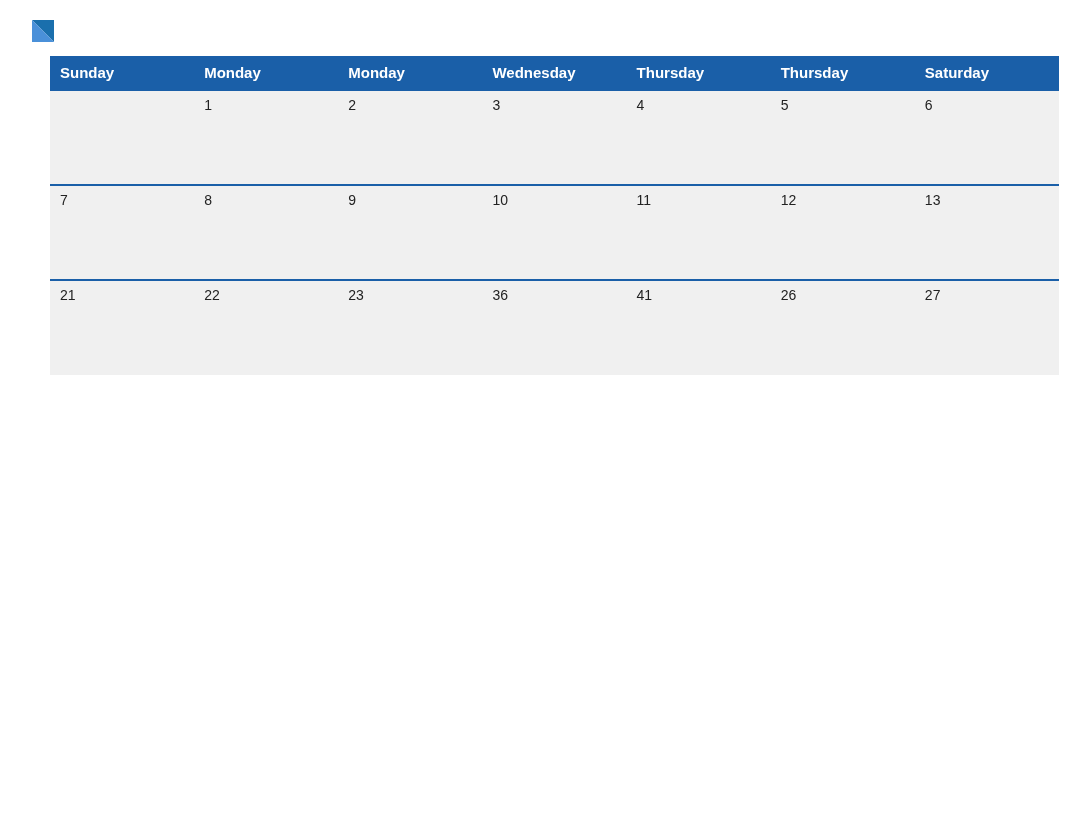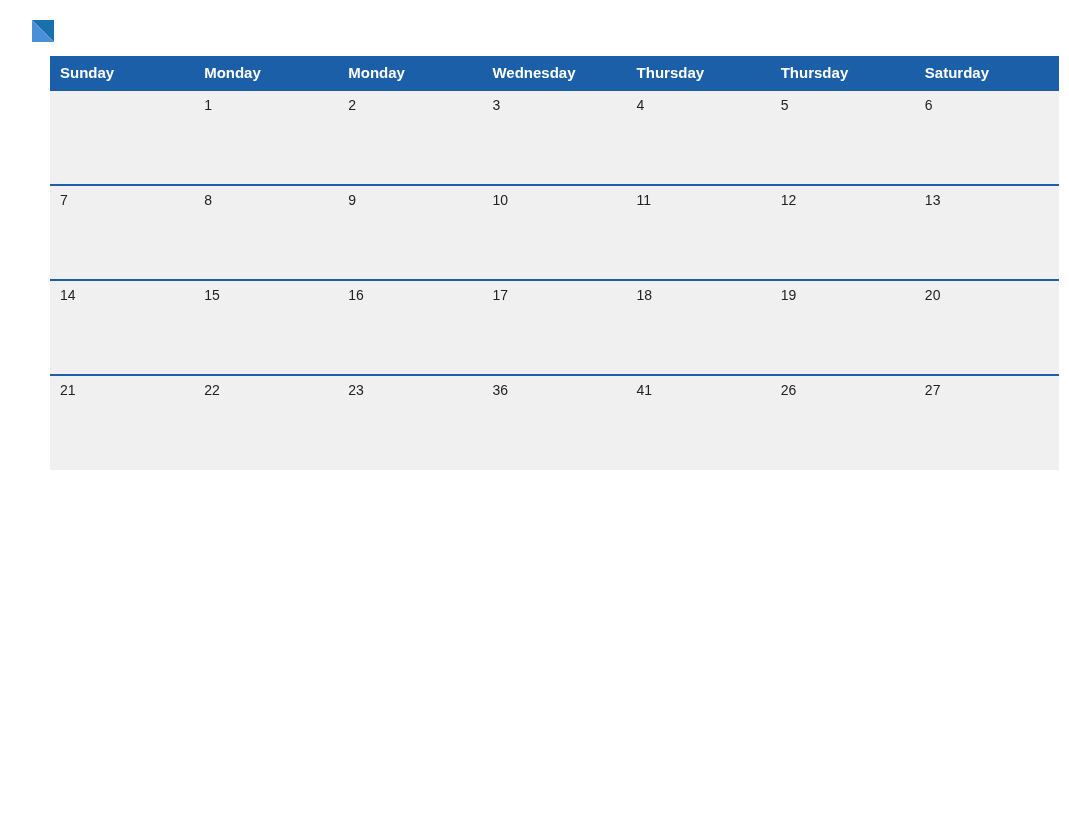--- a/index.html
+++ b/index.html
@@ -150,29 +150,20 @@
         <tr>
           <td><span class="day-number">7</span></td>
           <td><span class="day-number">8</span></td>
           <td><span class="day-number">9</span></td>
           <td><span class="day-number">10</span></td>
           <td><span class="day-number">11</span></td>
           <td><span class="day-number">12</span></td>
           <td><span class="day-number">13</span></td>
         </tr>
         <tr>
-          <td><span class="day-number">14</span></td>
-          <td><span class="day-number">15</span></td>
-          <td><span class="day-number">16</span></td>
-          <td><span class="day-number">17</span></td>
-          <td><span class="day-number">18</span></td>
-          <td><span class="day-number">19</span></td>
-          <td><span class="day-number">20</span></td>
-        </tr>
-        <tr>
           <td><span class="day-number">21</span></td>
           <td><span class="day-number">22</span></td>
           <td><span class="day-number">23</span></td>
           <td><span class="day-number">36</span></td>
           <td><span class="day-number">41</span></td>
           <td><span class="day-number">26</span></td>
           <td><span class="day-number">27</span></td>
         </tr>
       </tbody>
   </table>

